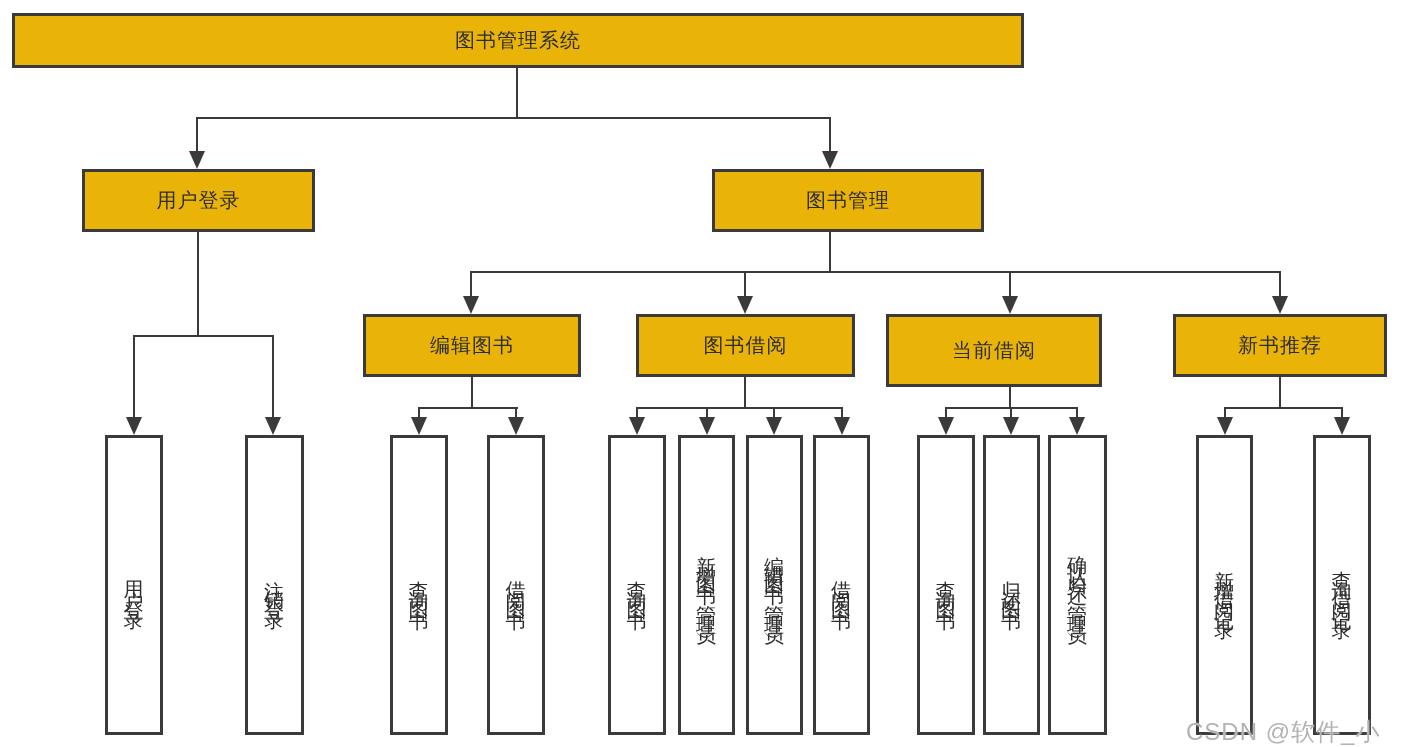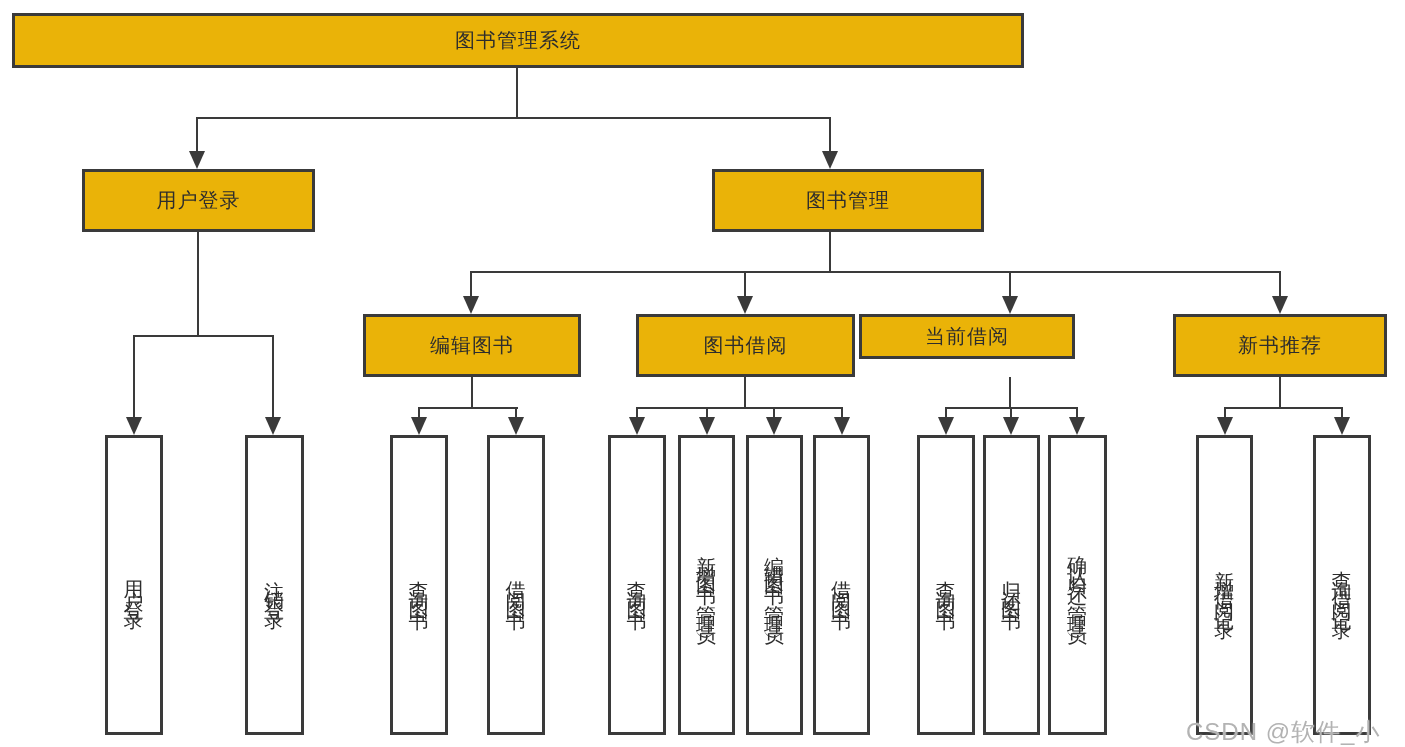--- a/index.html
+++ b/index.html
@@ -56,21 +56,21 @@
   <div class="box" style="left:712px;top:169px;width:272px;height:63px">
     <span>图书管理</span>
   </div>
 
   <div class="box" style="left:363px;top:314px;width:218px;height:63px">
     <span>编辑图书</span>
   </div>
   <div class="box" style="left:636px;top:314px;width:219px;height:63px">
     <span>图书借阅</span>
   </div>
-  <div class="box" style="left:859px;top:314px;width:216px;height:45px">
+  <div class="box" style="left:886px;top:314px;width:216px;height:73px">
     <span>当前借阅</span>
   </div>
   <div class="box" style="left:1173px;top:314px;width:214px;height:63px">
     <span>新书推荐</span>
   </div>
 
   <div class="vbox" style="left:105px;top:435px;width:58px;height:300px">
     <span>用户登录</span>
   </div>
   <div class="vbox" style="left:245px;top:435px;width:59px;height:300px">

